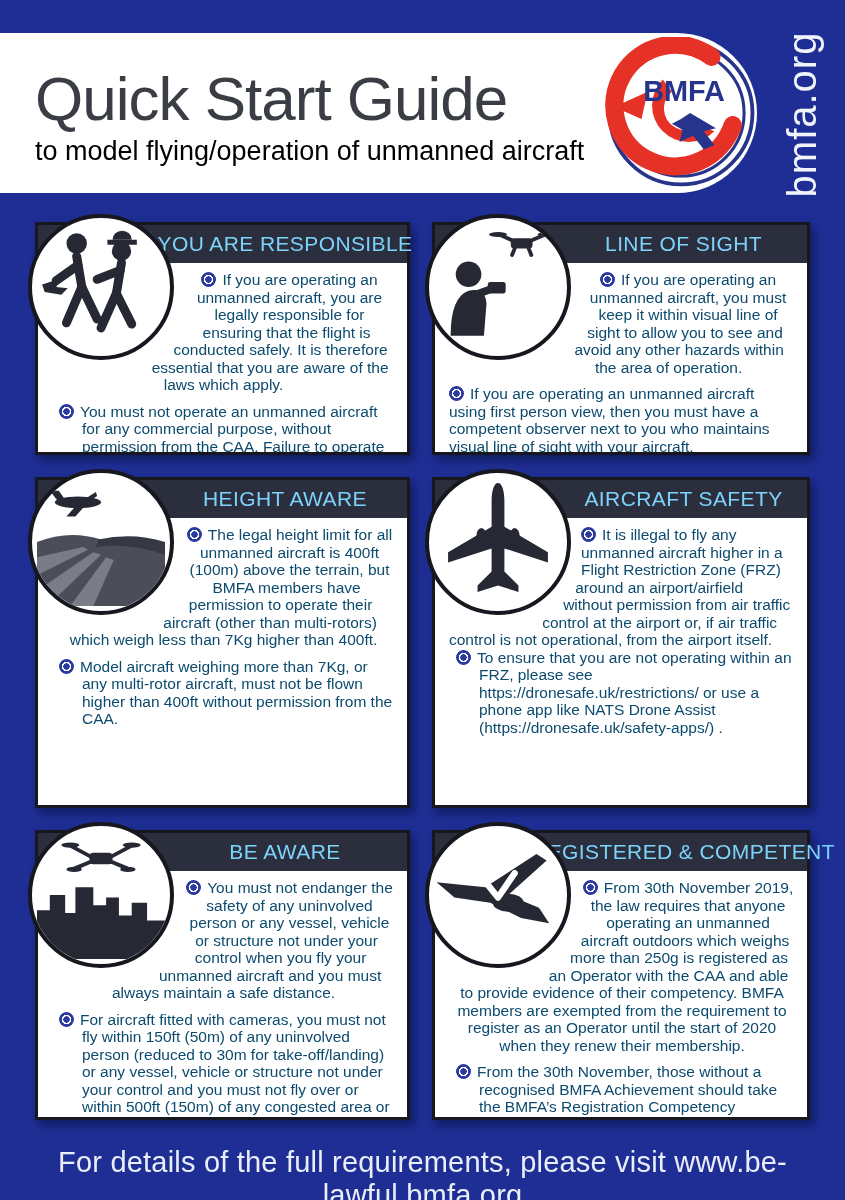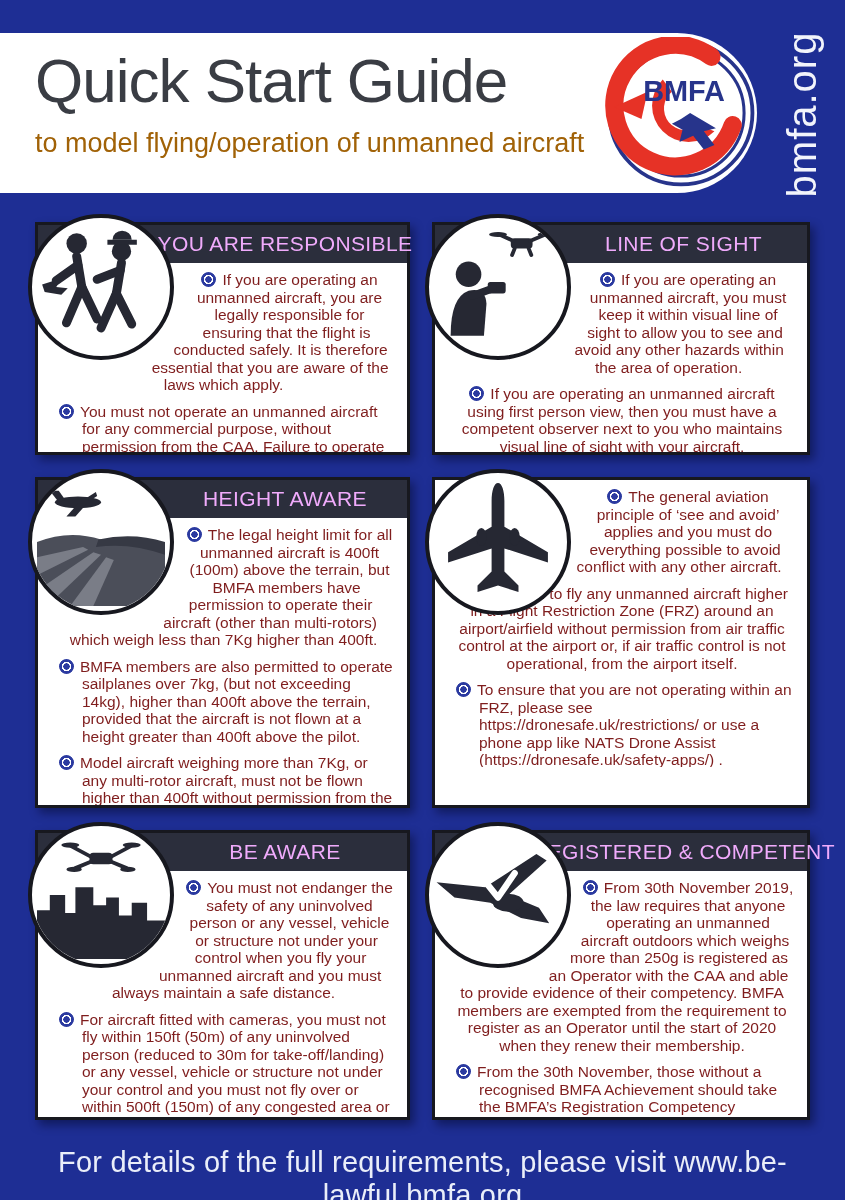--- a/index.html
+++ b/index.html
@@ -15,25 +15,25 @@
   .band {
     position:absolute; top:33px; left:0;
     width:757px; height:160px;
     background:#ffffff;
     border-radius:0 80px 80px 0;
     z-index:1;
   }
   .band-text { padding:16px 0 0 35px; }
   .main-title {
     font-size:62px; font-weight:300; letter-spacing:-1px;
-    color:#3a3d44; line-height:1.04;
+    color:#3a3d44; line-height:1.04;margin-top:18px;
   }
   .sub-title {
     font-size:27px; font-weight:300;
-    color:#a16207; margin-top:15px; letter-spacing:0;
+    color:#000000; margin-top:5px; letter-spacing:0;
   }
   .logo {
     position:absolute; top:50%; right:0; transform:translateY(-50%);
     width:152px; height:152px;
   }
   .vertical-site {
     position:absolute; top:30px; right:0; width:84px; height:168px;
     display:flex; align-items:center; justify-content:center;
     z-index:2;
   }
@@ -56,46 +56,46 @@
     border:3px solid #17181f;
     box-shadow:4px 5px 9px rgba(2,4,30,0.45);
     overflow:visible;
   }
   .card-header {
     height:38px; background:#2b2e3c;
     display:flex; align-items:center; justify-content:center;
     padding-left:125px;
   }
   .card-header .card-title {
-    color:#f0abfc; font-size:21px; font-weight:500; letter-spacing:0.4px;
+    color:#7dd3fc; font-size:21px; font-weight:500; letter-spacing:0.4px;
     white-space:nowrap;
   }
   .card-circle {
     position:absolute; top:-11px; left:-10px;
     width:146px; height:146px;
     background:#ffffff;
     border:4px solid #17181f;
     border-radius:50%;
     z-index:3; overflow:hidden;
     display:flex; align-items:center; justify-content:center;
   }
   .card-circle svg { width:128px; height:128px; }
   .card-body {
     position:relative;
     padding:8px 12px 6px 14px;
-    font-size:15.5px; line-height:17.5px; color:#7f1d1d;
+    font-size:15.5px; line-height:17.5px; color:#0c4a6e;
     height:calc(100% - 38px); overflow:hidden;
   }
   .circle-spacer {
     float:left; width:132px; height:96px;
     shape-outside:circle(82px at 48px 12px);
     shape-margin:6px;
   }
   .b-center { text-align:center; margin-bottom:9px; }
-  .b-left   { text-align:center;   margin-bottom:9px; }
+  .b-left   { text-align:left;   }
   .b-hang   { text-align:left;   margin-bottom:9px; padding-left:30px; text-indent:-23px; }
   .dot {
     display:inline-block; width:15px; height:15px; border-radius:50%;
     background:radial-gradient(circle at 50% 50%, #2b3aa0 0 3px, #ffffff 3.4px 4.6px, #2b3aa0 5px 7.5px, rgba(0,0,0,0) 7.8px);
     vertical-align:-2px; margin-right:6px;
   }
 
   
   .footer {
     position:absolute; top:1146px; left:0; width:845px;
@@ -213,36 +213,37 @@
         <path d="M0,50 Q25,40 50,48 T100,52 L100,100 L0,100 Z" fill="#4b4e59"></path>
         <path d="M48,48 Q75,42 100,50 L100,60 Q72,50 46,54 Z" fill="#363944"></path>
         <path d="M0,62 L36,54 L40,56 L0,76 Z" fill="#7a7d87"></path>
         <path d="M0,88 L44,58 L50,60 L8,100 L0,100 Z" fill="#7a7d87"></path>
         <path d="M26,100 L54,62 L60,64 L44,100 Z" fill="#7a7d87"></path>
       </svg>
     </div>
     <div class="card-body">
       <div class="circle-spacer"></div>
       <p class="b-center"><span class="dot"></span><span>The legal height limit for all unmanned aircraft is 400ft (100m) above the terrain, but BMFA members have permission to operate their aircraft (other than multi-rotors) which weigh less than 7Kg higher than 400ft.</span></p>
-      <p class="b-hang"><span class="dot"></span><span>BMFA members are also permitted to operate sailplanes over 7kg, (but not exceeding 14kg), higher than 400ft above the terrain, provided that the aircraft is not flown at a height greater than 400ft above the pilot.</span></p>
       <p class="b-hang"><span class="dot"></span><span>Model aircraft weighing more than 7Kg, or any multi-rotor aircraft, must not be flown higher than 400ft without permission from the CAA.</span></p>
     </div>
   </section>
 
   <section class="card">
+    <div class="card-header">
+      <span class="card-title">AIRCRAFT SAFETY</span>
+    </div>
     <div class="card-circle">
       <svg viewBox="0 0 100 100">
         <path class="icon-dark" d="M50,4 c3,0 5,6 5,14 l0,20 34,20 0,8 -34,-11 0,18 11,11 0,5 -16,-5 -16,5 0,-5 11,-11 0,-18 -34,11 0,-8 34,-20 0,-20 c0,-8 2,-14 5,-14 z"></path>
         <ellipse class="icon-dark" cx="37" cy="46" rx="4" ry="7"></ellipse>
         <ellipse class="icon-dark" cx="63" cy="46" rx="4" ry="7"></ellipse>
       </svg>
     </div>
     <div class="card-body">
       <div class="circle-spacer"></div>
-      <p class="b-center"><span class="dot"></span><span>The general aviation principle of ‘see and avoid’ applies and you must do everything possible to avoid conflict with any other aircraft.</span></p>
       <p class="b-left"><span class="dot"></span><span>It is illegal to fly any unmanned aircraft higher in a Flight Restriction Zone (FRZ) around an airport/airfield without permission from air traffic control at the airport or, if air traffic control is not operational, from the airport itself.</span></p>
       <p class="b-hang"><span class="dot"></span><span>To ensure that you are not operating within an FRZ, please see https://dronesafe.uk/restrictions/ or use a phone app like NATS Drone Assist (https://dronesafe.uk/safety-apps/) .</span></p>
 
     </div>
   </section>
 
   <section class="card">
     <div class="card-header">
       <span class="card-title">BE AWARE</span>
     </div>

